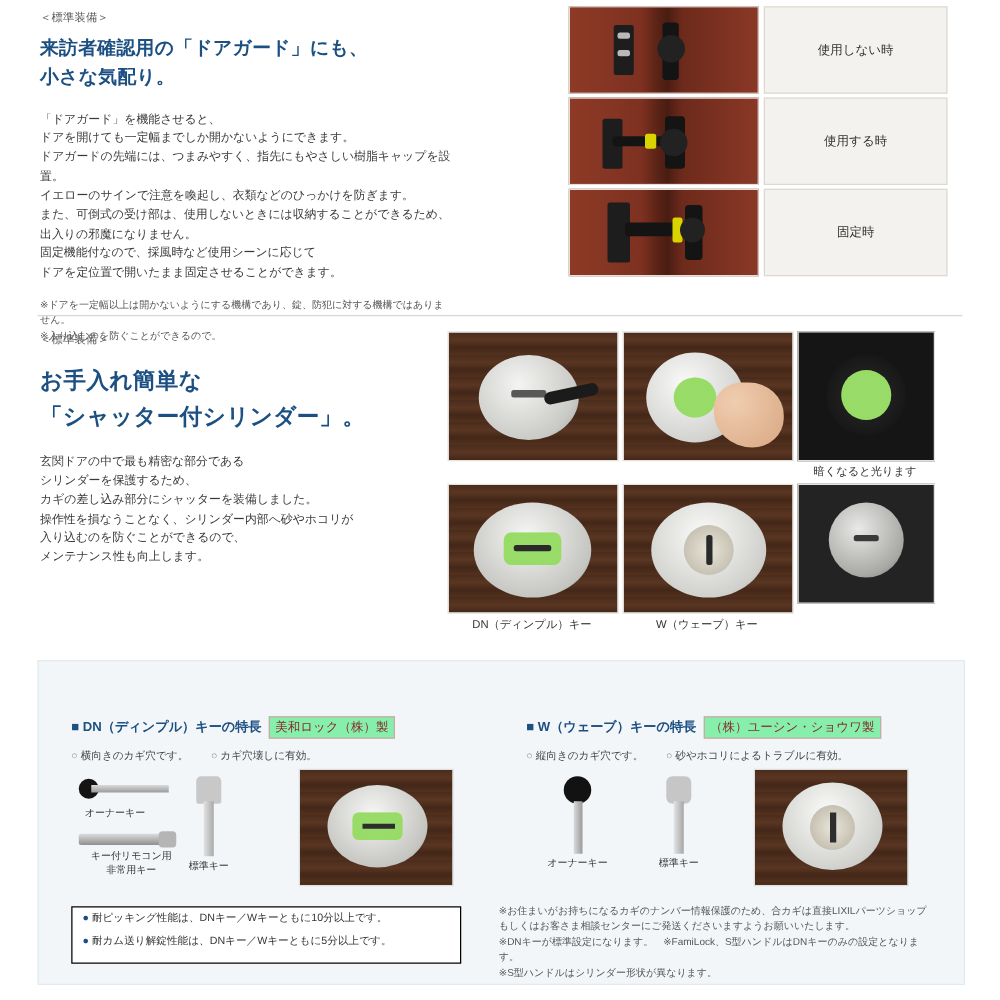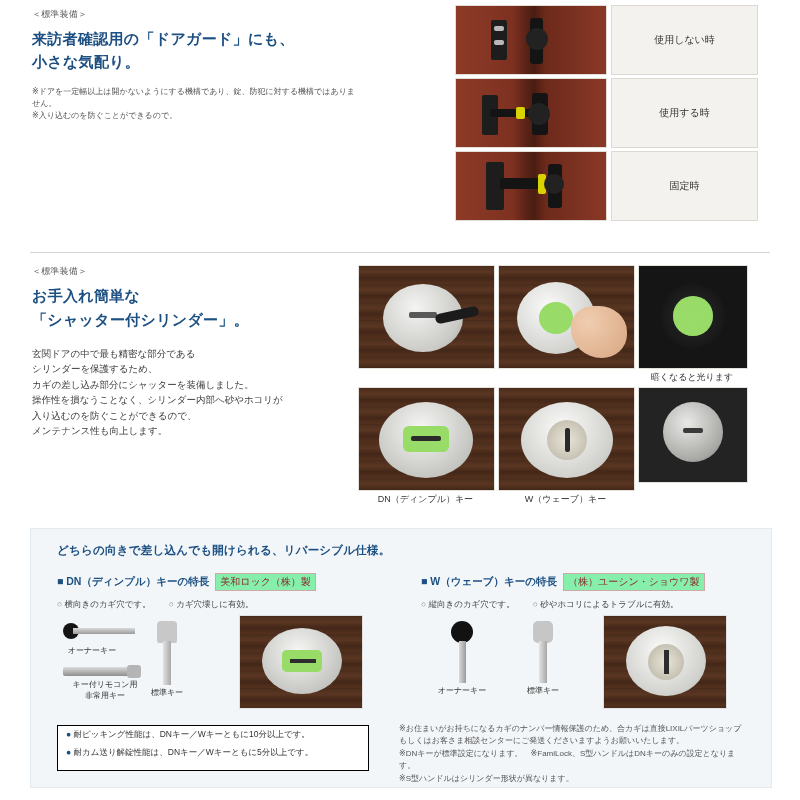--- a/index.html
+++ b/index.html
@@ -37,21 +37,21 @@
     background:linear-gradient(90deg,#8d3a26 0%,#7e3121 38%,#5d2417 46%,#4a1d12 52%,#6d2a1b 60%,#8a3826 100%);}
   .dg-plate{position:absolute;width:16px;height:40px;background:#1d1d1d;border-radius:2px;}
   .dg-arm{position:absolute;background:#141414;border-radius:3px;}
   .dg-knob{position:absolute;border-radius:50%;background:#222;}
   .dg-yellow{position:absolute;background:#d9d400;border-radius:2px;}
   .dg-grey{position:absolute;background:#b9b9b9;border-radius:2px;}
 
   
   #sec2{position:absolute;left:0;top:255px;width:800px;height:265px;}
   #sec2 .left{position:absolute;left:32px;top:10px;width:320px;}
-  #sec2 .title{font-size:15px;line-height:1.6;margin-top:6px;}
+  #sec2 .title{font-size:18px;line-height:1.6;margin-top:12px;}
   #sec2 .para{margin-top:14px;}
 
   .cyl-grid{position:absolute;left:358px;top:0px;}
   .cyl-cell{position:absolute;border:1px solid #e5e2dc;overflow:hidden;}
   .wood{background:
      repeating-linear-gradient(180deg,#4a2c1c 0px,#5a3622 6px,#432718 12px,#54311e 18px);}
   .capt{position:absolute;font-size:9px;color:#333;text-align:center;}
 
   .cyl-ring{position:absolute;border-radius:50%;}
   .cyl-glow{position:absolute;border-radius:50%;background:#9adc6a;
@@ -88,20 +88,28 @@
 
 <div class="page">
 
   <div id="sec1">
     <div class="left">
       <div class="tag">＜標準装備＞</div>
       <div class="title h-blue">
         <div>来訪者確認用の「ドアガード」にも、</div>
         <div>小さな気配り。</div>
       </div>
+      <div class="para body-txt" style="white-space:pre-line">「ドアガード」を機能させると、
+ドアを開けても一定幅までしか開かないようにできます。
+ドアガードの先端には、つまみやすく、指先にもやさしい樹脂キャップを設置。
+イエローのサインで注意を喚起し、衣類などのひっかけを防ぎます。
+また、可倒式の受け部は、使用しないときには収納することができるため、
+出入りの邪魔になりません。
+固定機能付なので、採風時など使用シーンに応じて
+ドアを定位置で開いたまま固定させることができます。</div>
       <div class="notes note" style="white-space:pre-line">※ドアを一定幅以上は開かないようにする機構であり、錠、防犯に対する機構ではありません。
 ※入り込むのを防ぐことができるので。</div>
     </div>
 
     <div class="photo-col">
 
       <div class="prow">
         <div class="pimg">
           <div class="dg-wall"></div>
           <div class="dg-plate" style="left:35px;top:14px;"></div>
@@ -197,21 +205,20 @@
     </div>
 
     <div class="sidenote note" style="white-space:pre-line">S型ハンドル
 FamiLock用／
 エントリーシステム用の場合
 ※シャッターおよび蓄光機
 能は付いておりません。</div>
   </div>
 
   <div id="sec3">
-    <div class="lead h-blue">どちらの向きで差し込んでも開けられる、リバーシブル仕様。</div>
 
     <div class="colL">
       <div class="feat-head">
         <span>■ DN（ディンプル）キーの特長</span>
         <span class="brandtag">美和ロック（株）製</span>
       </div>
       <div class="bullets">
         <span>横向きのカギ穴です。</span>
         <span>カギ穴壊しに有効。</span>
       </div>

